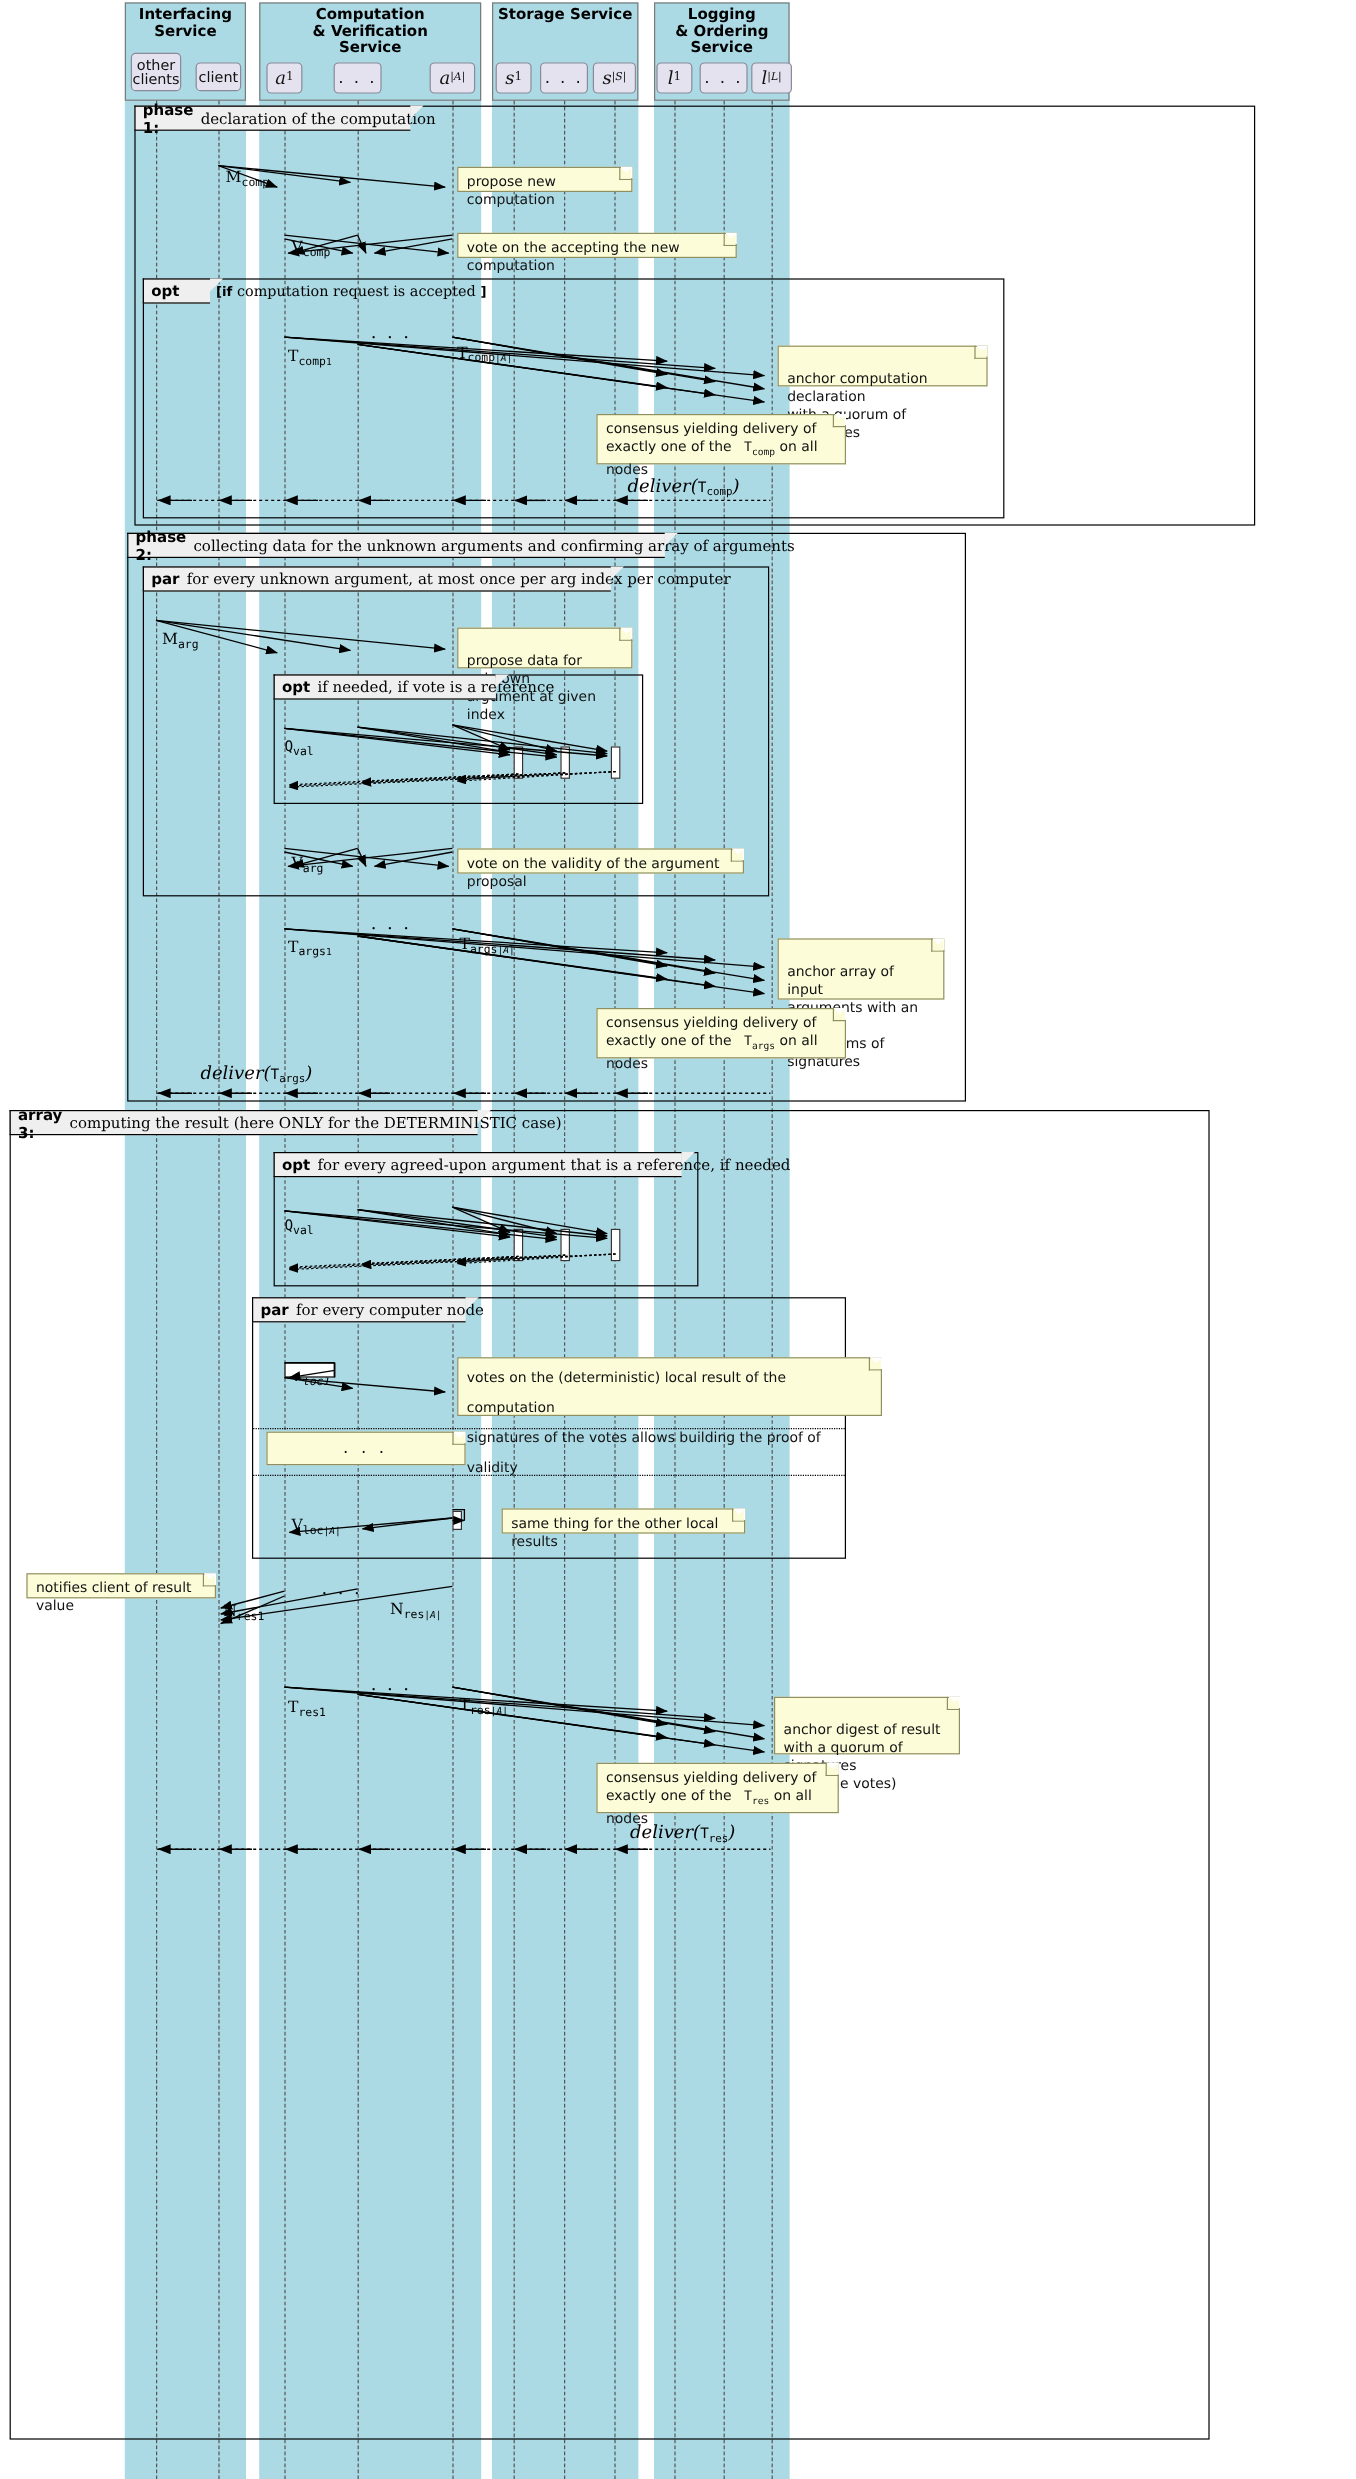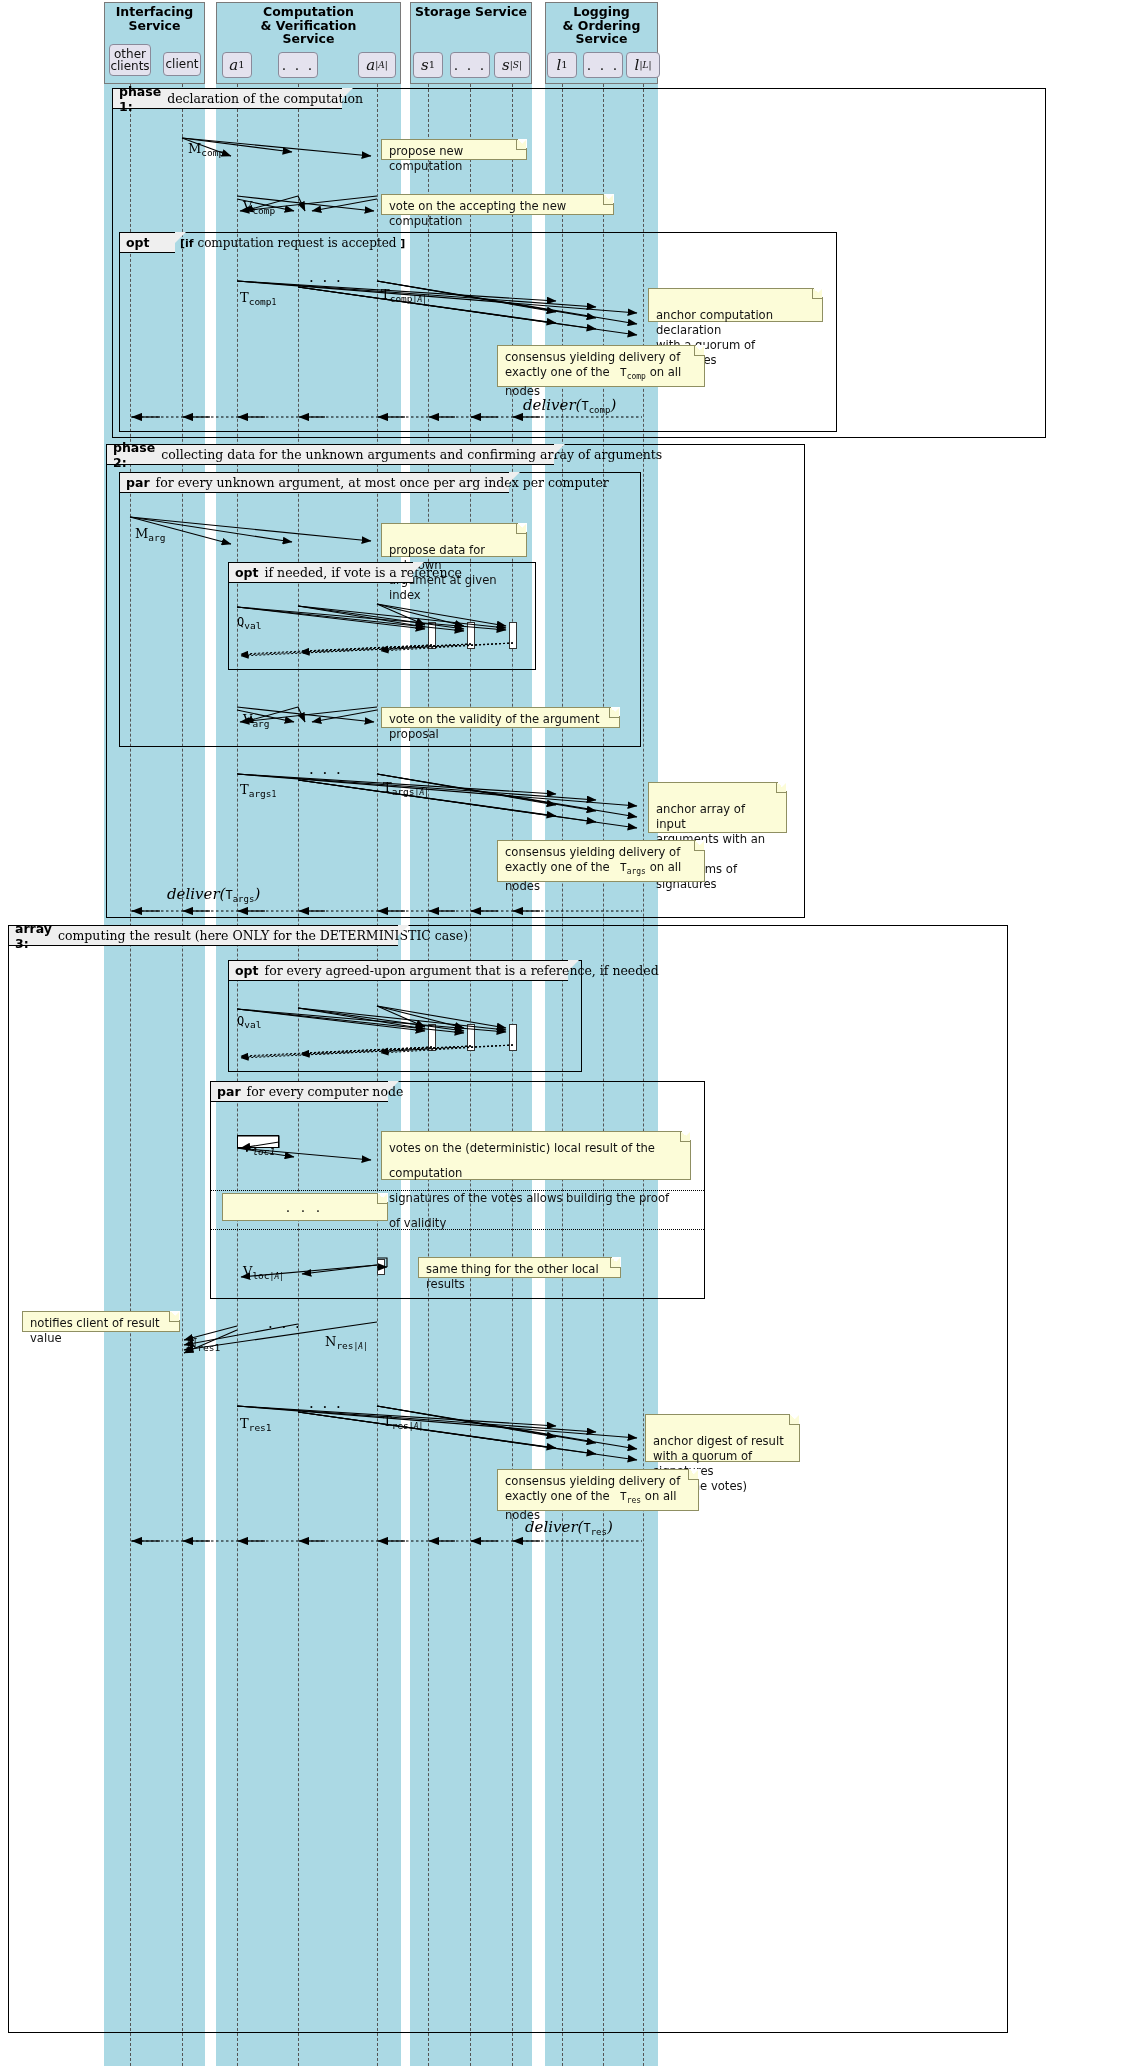--- a/index.html
+++ b/index.html
@@ -227,21 +227,21 @@
 
   <div class="frame thin" style="left:210px;top:1081px;width:495px;height:218px;"></div>
   <div class="flabel" style="left:210px;top:1081px;width:178px;">
     <span class="op">par</span>
     <span class="cond">for every computer node</span>
   </div>
 
   <div class="msg" style="left:243px;top:1116px;font-style:italic;">V<span class="sub">loc1</span></div>
   <div class="act" style="left:237px;top:1135px;width:42px;height:13px;background:#fff;border:1px solid #000;"></div>
 
-  <div class="note" style="left:381px;top:1131px;width:310px;height:49px;line-height:25px;">
+  <div class="note" style="left:381px;top:1131px;width:354px;height:49px;line-height:25px;">
     <span class="corner"></span>
     <div>votes on the (deterministic) local result of the computation</div>
     <div>signatures of the votes allows building the proof of validity</div>
   </div>
 
   <div class="sep" style="left:211px;top:1190px;width:493px;"></div>
 
   <div class="note center" style="left:222px;top:1193px;width:166px;height:28px;font-size:14px;letter-spacing:3px;">
     <span class="corner"></span>
       <span>. . .</span>

